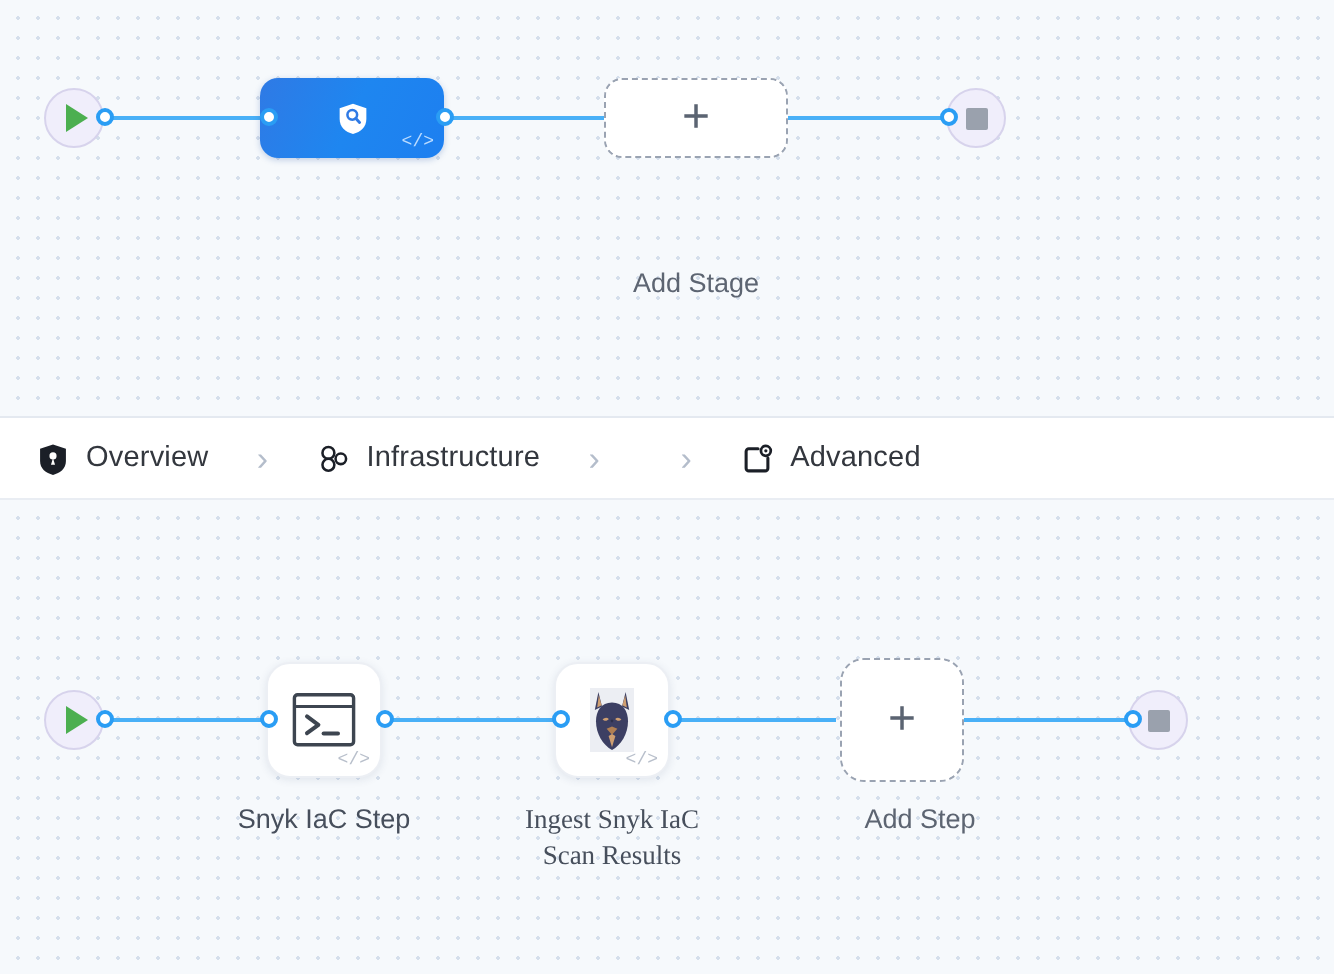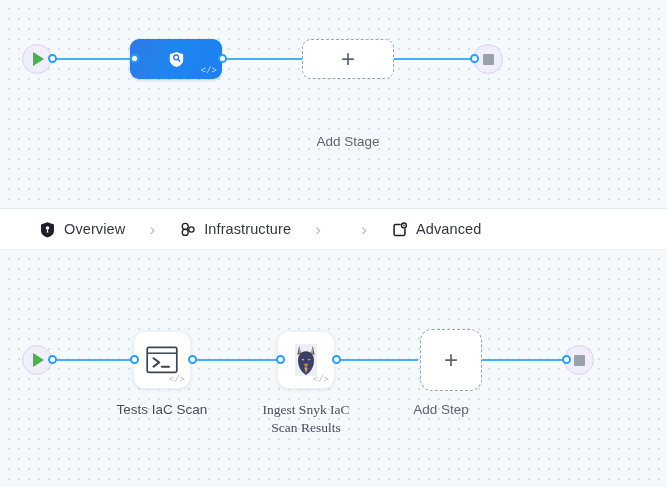--- a/index.html
+++ b/index.html
@@ -31,21 +31,20 @@
   .tabbar {
     position: absolute;
     left: 0; top: 208px;
     width: 667px; height: 42px;
     background: #ffffff;
     border-top: 1px solid #e4e9f0;
     border-bottom: 1px solid #e9edf3;
     display: flex;
     align-items: center;
     box-sizing: border-box;
-    padding-left: 21px;
   }
   .tab {
     display: flex;
     align-items: center;
     gap: 8px;
     height: 42px;
     padding: 0 4px;
     box-sizing: border-box;
     cursor: pointer;
     position: relative;
@@ -261,21 +260,21 @@
   <div class="node step" style="left:133px; top:81px;">
     <svg width="34" height="30" viewBox="0 0 34 30">
       <rect x="2.2" y="2.4" width="29.6" height="25" rx="1.6" fill="none" stroke="#3d4550" stroke-width="1.7"></rect>
       <line x1="2.2" y1="8.2" x2="31.8" y2="8.2" stroke="#3d4550" stroke-width="1.5"></line>
       <path d="M8.5 13.2 L14.2 17.4 L8.5 21.6" fill="none" stroke="#3d4550" stroke-width="2" stroke-linecap="round" stroke-linejoin="round"></path>
       <line x1="16.8" y1="21.8" x2="24" y2="21.8" stroke="#3d4550" stroke-width="2" stroke-linecap="round"></line>
     </svg>
     <span class="codebadge on-white">&lt;/&gt;</span>
   </div>
   <div class="port" style="left:188px; top:105px;"></div>
-  <div class="caption" style="left:82px; top:151px; width:160px;">Tests IaC Scan</div>
+  <div class="caption" style="left:82px; top:151px; width:160px;">Snyk IaC Step</div>
 
   <div class="port" style="left:276px; top:105px;"></div>
   <div class="node step" style="left:277px; top:81px;">
     <svg class="snyk-wrap" viewBox="0 0 30 34">
       <rect x="4" y="1" width="22" height="32" fill="#eceef3"></rect>
       <path d="M8.2 3 L6.4 12 L10 10.2 Z" fill="#3c3f63"></path>
       <path d="M21.8 3 L23.6 12 L20 10.2 Z" fill="#3c3f63"></path>
       <path d="M8.4 4.6 L7.6 10.8 L9.8 9.6 Z" fill="#cf9f71"></path>
       <path d="M21.6 4.6 L22.4 10.8 L20.2 9.6 Z" fill="#cf9f71"></path>
       <path d="M15 8.2 C20.4 8.2 23 12.4 23 17.6 C23 24 19.4 29.6 15 32 C10.6 29.6 7 24 7 17.6 C7 12.4 9.6 8.2 15 8.2 Z" fill="#3c3f63"></path>
@@ -287,19 +286,19 @@
     </svg>
     <span class="codebadge on-white">&lt;/&gt;</span>
   </div>
   <div class="port" style="left:332px; top:105px;"></div>
   <div class="caption" style="left:226px; top:151px; width:160px;font-family:Liberation Serif, serif;">Ingest Snyk IaC
 Scan Results</div>
 
   <div class="node add step-add" style="left:420px; top:79px;">
     <span>+</span>
   </div>
-  <div class="caption muted" style="left:361px; top:151px; width:160px;">Add Step</div>
+  <div class="caption muted" style="left:380px; top:151px; width:160px;">Add Step</div>
 
   <div class="port" style="left:562px; top:105px;"></div>
   <div class="terminal" style="left:564px; top:95px;">
     <div class="stop-sq"></div>
   </div>
 </div>
 
 </body></html>

